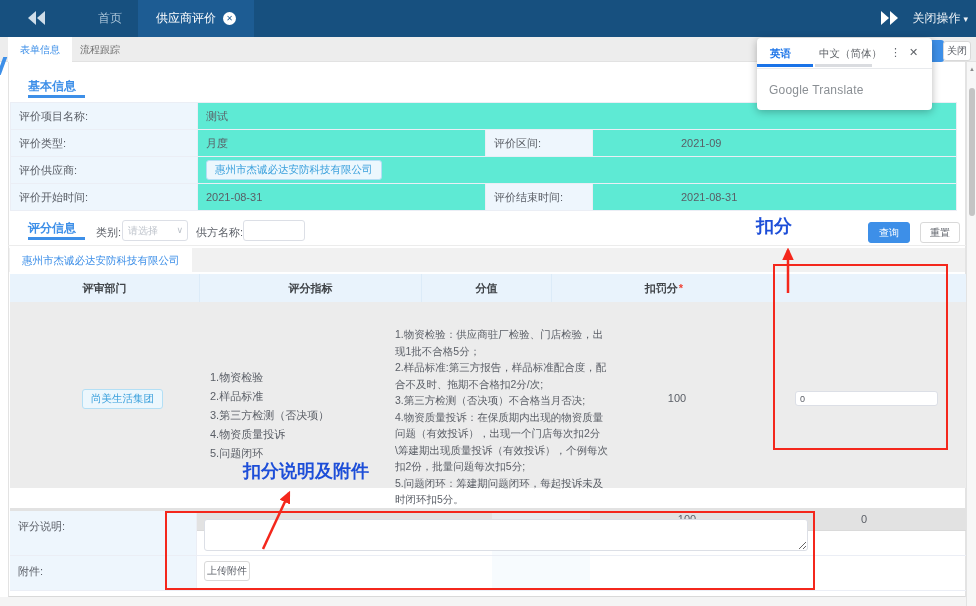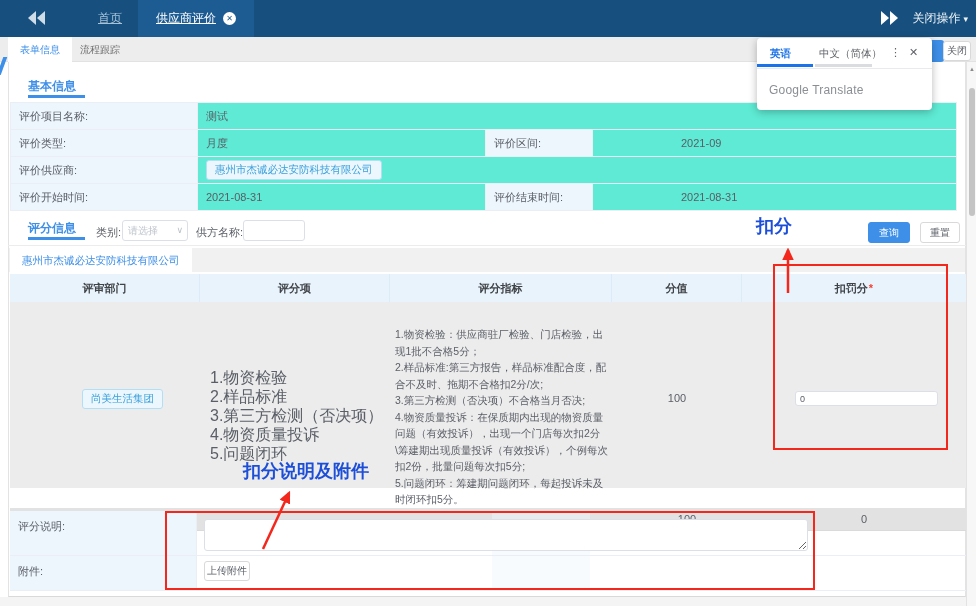--- a/index.html
+++ b/index.html
@@ -3,21 +3,21 @@
 <meta charset="utf-8">
 <style>
   * { margin:0; padding:0; box-sizing:border-box; }
   html,body { background:#fff; }
   body { font-family:"Liberation Sans","DejaVu Sans",sans-serif; }
   .page { position:relative; width:976px; height:606px; overflow:hidden; background:#fff; font-size:11px; color:#5a5e66; }
 
   
   .topbar { position:absolute; left:0; top:0; width:976px; height:37px; background:#17507f; }
   .tb-icon { position:absolute; top:11px; cursor:pointer; }
-  .tb-tab { position:absolute; top:0; height:37px; line-height:37px; color:#a8c3d8; font-size:12px; padding:0 18px; cursor:pointer;text-decoration:underline; }
+  .tb-tab { position:absolute; top:0; height:37px; line-height:37px; color:#a8c3d8; font-size:12px; padding:0 18px; cursor:pointer; }
   .tb-tab.active { background:#1d5c93; color:#fff; }
   .tab-close { display:inline-block; width:13px; height:13px; margin-left:7px; background:#fff; color:#1d5c93; border-radius:50%; font-size:8px; line-height:13px; text-align:center; vertical-align:middle; cursor:pointer; }
   .close-ops { position:absolute; right:8px; top:0; height:37px; line-height:37px; color:#f0f4f8; font-size:12px; cursor:pointer; }
   .close-ops .caret { font-size:9px; margin-left:3px; }
 
   
   .viewtabs { position:absolute; left:0; top:37px; width:976px; height:25px; background:#ededed; border-bottom:1px solid #e2e2e2; }
   .vt { position:absolute; top:0; height:25px; line-height:25px; padding:0 12px; font-size:10px; color:#707070; cursor:pointer; }
   .vt.active { background:#fff; color:#3d8fe8; }
   .vt-accent { position:absolute; left:0; top:20px; width:4px; height:18px; background:#3d8fe8; transform:skewX(-20deg); }
@@ -52,21 +52,21 @@
 
   
   .stable { position:absolute; left:10px; width:956px; }
   .shead { top:274px; height:28px; display:flex; background:#e9f3fc; }
   .shead .hc { height:28px; line-height:28px; text-align:center; font-size:11px; font-weight:bold; color:#404448; border-right:1px solid #dcebf8; }
   .shead .hc:last-child { border-right:none; }
   .req { color:#f04134; margin-left:1px; }
   .c1{width:190px;} .c2{width:190px;} .c3{width:222px;} .c4{width:130px;} .c5{width:224px;}
   .sbody { top:302px; height:186px; background:#ececec; }
   .dept-btn { position:absolute; left:82px; top:389px; }
-  .items-text { position:absolute; left:210px; top:368px; width:180px; white-space:pre-line; font-size:16px; line-height:19px; color:#5a5e66; }
+  .items-text { position:absolute; left:210px; top:368px; width:180px; white-space:pre-line; font-size:11px; line-height:19px; color:#5a5e66; }
   .indicator-text { position:absolute; left:395px; top:326px; width:213px; white-space:pre-line; font-size:10.5px; line-height:16.5px; color:#5a5e66; }
   .score-val { position:absolute; left:612px; top:392px; width:130px; text-align:center; font-size:11px; color:#5a5e66; }
   .penalty-input { position:absolute; left:795px; top:391px; width:143px; height:15px; border:1px solid #dcdfe6; border-radius:3px; background:#fff; font-size:9px; padding:0 4px; color:#5a5e66; }
   .totalrow { position:absolute; left:10px; top:488px; width:956px; height:23px; background:#e2e2e2; border-bottom:1px solid #dadada;margin-top:20px; }
   .totalrow span { position:absolute; top:5px; font-size:11px; color:#5a5e66; }
   .t-lbl { left:0; width:310px; text-align:center; }
   .t-score { left:612px; width:130px; text-align:center; }
   .t-pen { left:742px; width:224px; text-align:center; }
 
   
@@ -187,21 +187,20 @@
   <div class="btn btn-primary">查询</div>
   <div class="btn btn-plain">重置</div>
   <div class="sec-divider"></div>
 
   <div class="strip">
     <div class="strip-tab">惠州市杰诚必达安防科技有限公司</div>
   </div>
 
   <div class="stable shead">
     <div class="hc c1">评审部门</div>
-    <div class="hc c2">评分项</div>
     <div class="hc c3">评分指标</div>
     <div class="hc c4">分值</div>
     <div class="hc c5"><span>扣罚分</span><span class="req">*</span></div>
   </div>
   <div class="stable sbody"></div>
   <span class="pill-btn dept-btn">尚美生活集团</span>
   <div class="items-text">1.物资检验
 2.样品标准
 3.第三方检测（否决项）
 4.物资质量投诉

